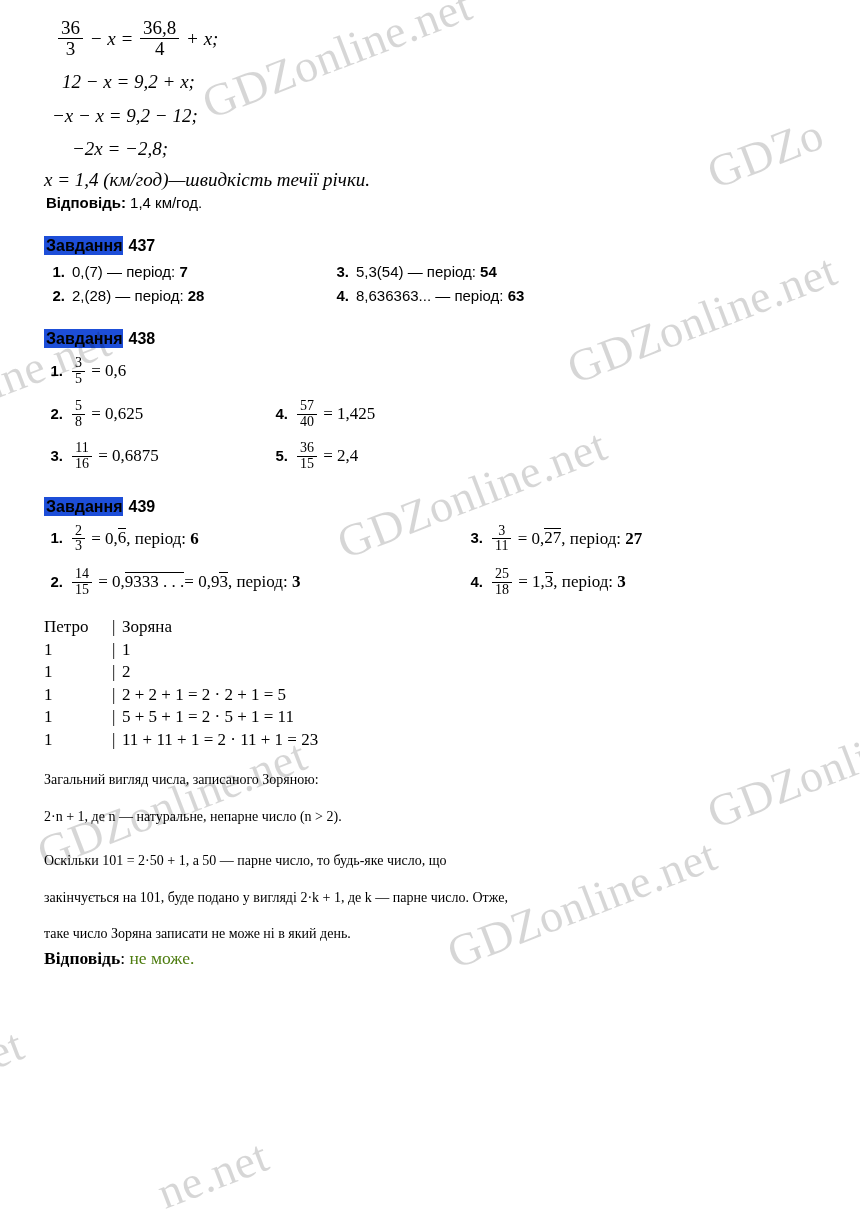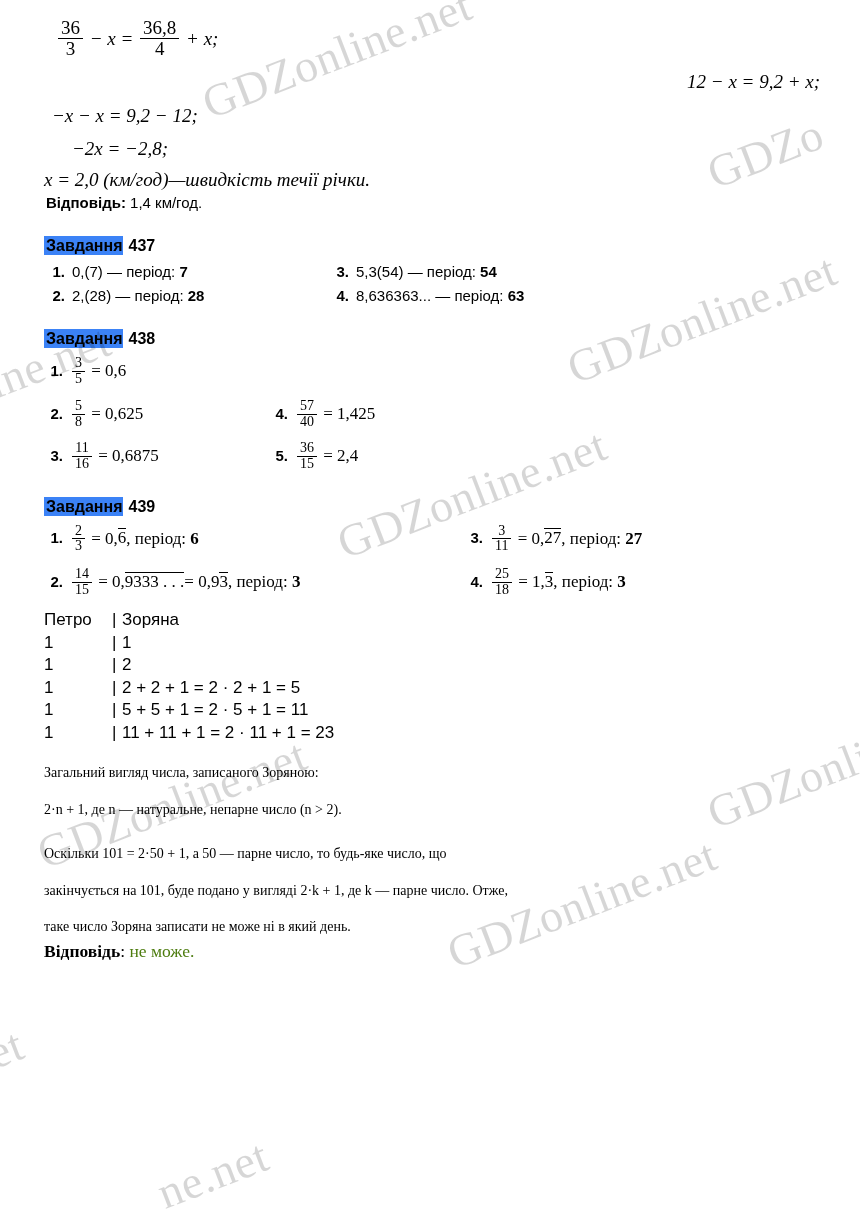--- a/index.html
+++ b/index.html
@@ -71,41 +71,41 @@
   }
   .frac .bot {
     display: block;
     padding: 0 3px;
   }
   .frac.small {
     font-size: 14px;
     vertical-align: -0.5em;
   }
   .row-1 { padding-left: 12px; margin-bottom: 13px; }
-  .row-2 { padding-left: 18px; margin-bottom: 13px; text-align: right; }
+  .row-2 { padding-left: 18px; margin-bottom: 13px; }
   .row-3 { padding-left: 8px; margin-bottom: 12px; }
   .row-4 { padding-left: 28px; margin-bottom: 10px; }
   .row-5 { padding-left: 0px; margin-bottom: 4px; }
 
   .answer-line {
     font-family: "Liberation Sans", sans-serif;
     font-size: 15px;
     margin: 4px 0 0 2px;
   }
   .answer-line b { font-weight: bold; }
 
   
   .task-head {
     margin: 26px 0 8px 0;
     font-family: "Liberation Sans", sans-serif;
     font-size: 16px;
     font-weight: bold;
   }
   .task-head .hl {
-    background: #3b82f6;
+    background: #1d4ed8;
     padding: 1px 1px 1px 2px;
   }
   .task-head .num { padding-left: 5px; }
 
   
   .grid {
     display: grid;
     column-gap: 20px;
     row-gap: 7px;
     font-family: "Liberation Sans", sans-serif;
@@ -150,24 +150,24 @@
   }
   .ovl {
     border-top: 1.2px solid #000;
     padding-top: 0px;
     display: inline-block;
     line-height: 1.05;
   }
 
   
   .tbl440 {
-    font-family: Liberation Sans, sans-serif;
+    font-family: Liberation Serif, serif;
     font-size: 17px;
     line-height: 1.32;
-    margin-top: 12px;
+    margin-top: 19px;
   }
   .tbl440 .r {
     display: flex;
   }
   .tbl440 .cA { width: 68px; }
   .tbl440 .sep { width: 10px; }
   .tbl440 .cB { }
 
   .para {
     font-family: "Liberation Serif", serif;
@@ -216,21 +216,21 @@
         <span>− x =</span>
         <span class="frac">
           <span class="top">36,8</span>
           <span class="bot">4</span>
         </span>
         <span>+ x;</span>
       </div>
       <div class="mline row-2">12 − x = 9,2 + x;</div>
       <div class="mline row-3">−x − x = 9,2 − 12;</div>
       <div class="mline row-4">−2x = −2,8;</div>
-      <div class="mline row-5">x = 2,0 (км/год)—швидкість течії річки.</div>
+      <div class="mline row-5">x = 1,4 (км/год)—швидкість течії річки.</div>
     </div>
 
     <div class="answer-line">
       <b>Відповідь:</b>
       <span>1,4 км/год.</span>
     </div>
 
     <div class="task-head">
       <span class="hl">Завдання</span><span class="num">437</span>
     </div>

